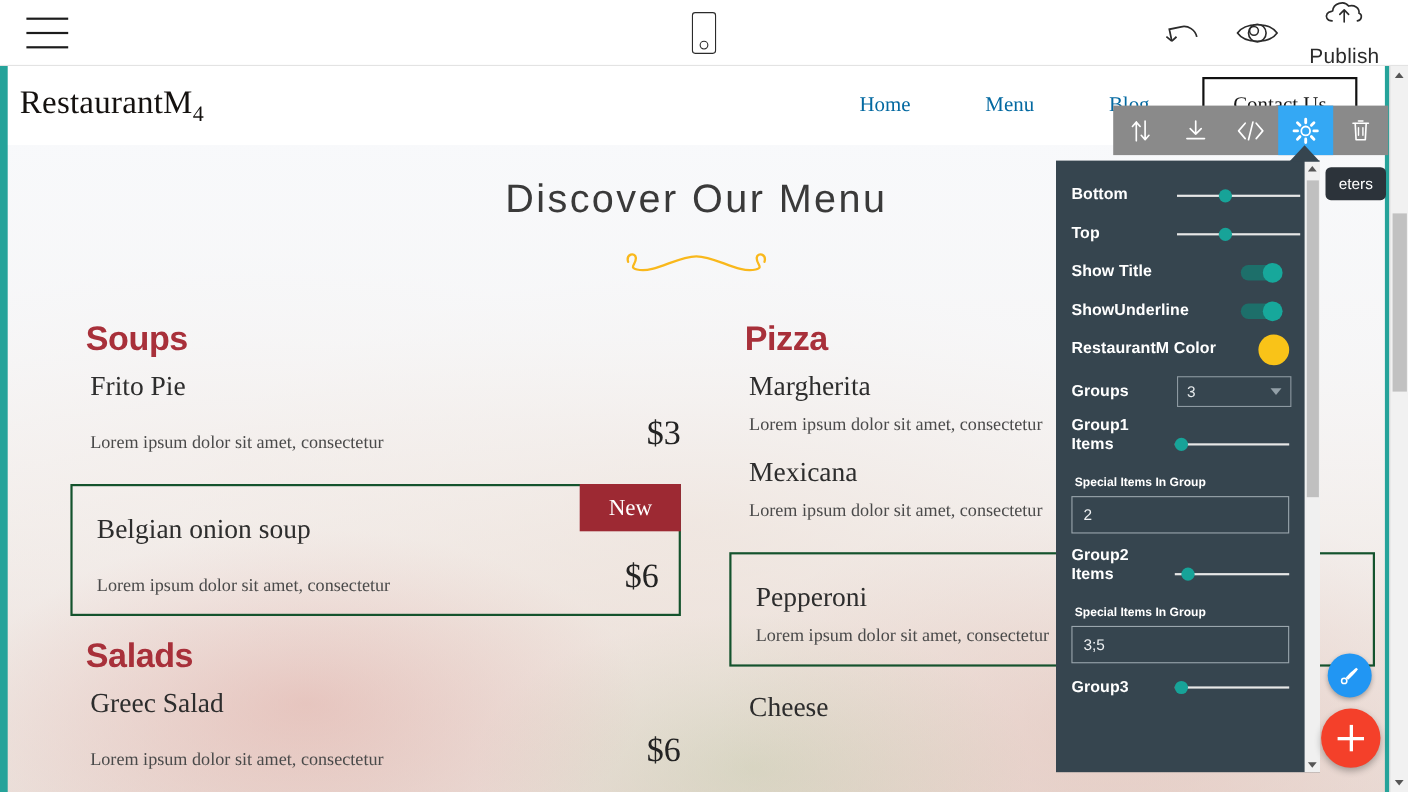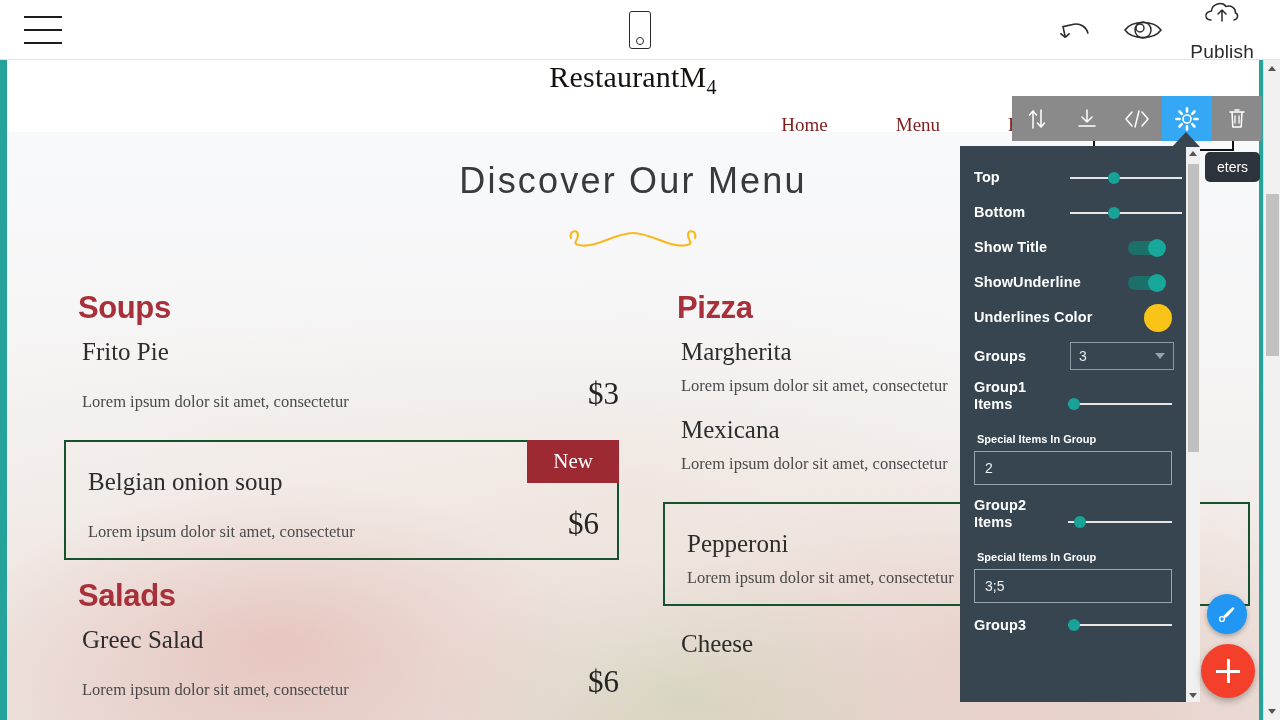--- a/index.html
+++ b/index.html
@@ -50,33 +50,32 @@
   
   #site {
     position: absolute; top: 60px; left: 0;
     width: 1266px; height: 660px;
     overflow: hidden; background: #fff;
   }
   #site-nav {
     position: relative; height: 72px; background: #fff;
     display: flex; align-items: center; padding: 0 18px;
     z-index: 5;
-    flex-direction: column;
   }
   #brand {
     font-family: "Liberation Serif", serif;
     font-size: 30px; color: #14110f; letter-spacing: .2px;
   }
   #brand sub { font-size: 20px; }
   #nav-links {
     margin-left: auto; display: flex; align-items: center; gap: 0px;
   }
   .nav-link {
     font-family: "Liberation Serif", serif;
-    font-size: 19px; color: #7f1d1d; padding: 0 34px; cursor: pointer;
+    font-size: 19px; color: #0369a1; padding: 0 34px; cursor: pointer;
   }
   #contact-btn {
     font-family: "Liberation Serif", serif;
     font-size: 19px; color: #151515;
     border: 2px solid #111; padding: 13px 26px;
     margin-left: 14px; margin-right: 14px; cursor: pointer;
     white-space: nowrap;
   }
 
   
@@ -479,31 +478,31 @@
       <path d="M9 9 L9 16 M13 9 L13 16" fill="none" stroke="#fff" stroke-width="1.3" stroke-linecap="round"></path>
     </svg>
   </div>
 </div>
 
 <div id="panel-caret"></div>
 <div id="settings-panel">
   <div id="panel-scroll">
 
     <div class="row">
-      <div class="row-label">Top</div>
+      <div class="row-label">Bottom</div>
       <div class="ctrl">
         <div class="slider">
           <div class="track"></div>
           <div class="knob" style="left:34%"></div>
         </div>
       </div>
     </div>
 
     <div class="row">
-      <div class="row-label">Bottom</div>
+      <div class="row-label">Top</div>
       <div class="ctrl">
         <div class="slider">
           <div class="track"></div>
           <div class="knob" style="left:34%"></div>
         </div>
       </div>
     </div>
 
     <div class="row">
       <div class="row-label">Show Title</div>
@@ -519,21 +518,21 @@
       <div class="row-label">ShowUnderline</div>
       <div class="ctrl">
         <div class="toggle">
           <div class="bar"></div>
           <div class="knob"></div>
         </div>
       </div>
     </div>
 
     <div class="row">
-      <div class="row-label wide">Underlines Color</div>
+      <div class="row-label wide">RestaurantM Color</div>
       <div class="ctrl">
         <div class="swatch" style="background:#f9c318"></div>
       </div>
     </div>
 
 
     <div class="row" style="min-height:42px">
       <div class="row-label">Groups</div>
       <div class="ctrl">
         <div class="select-box">

